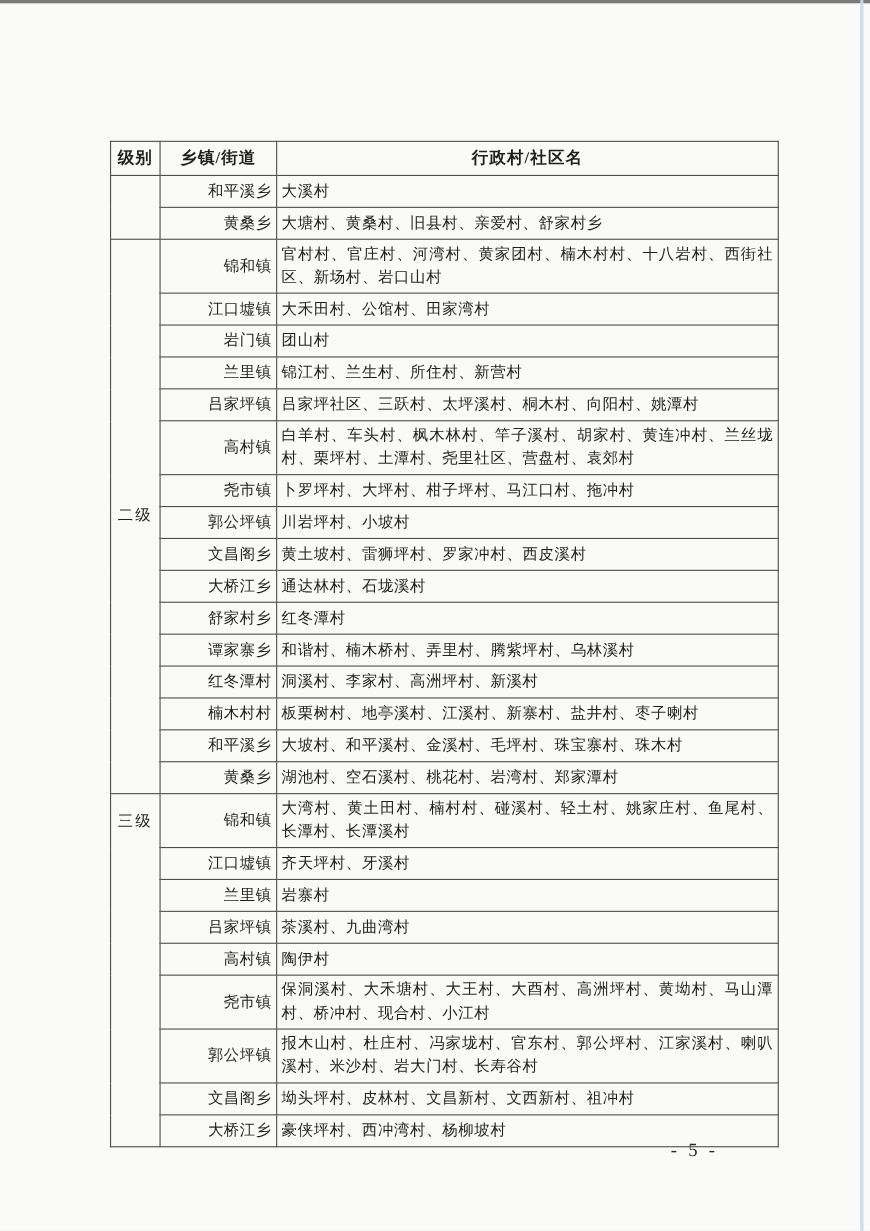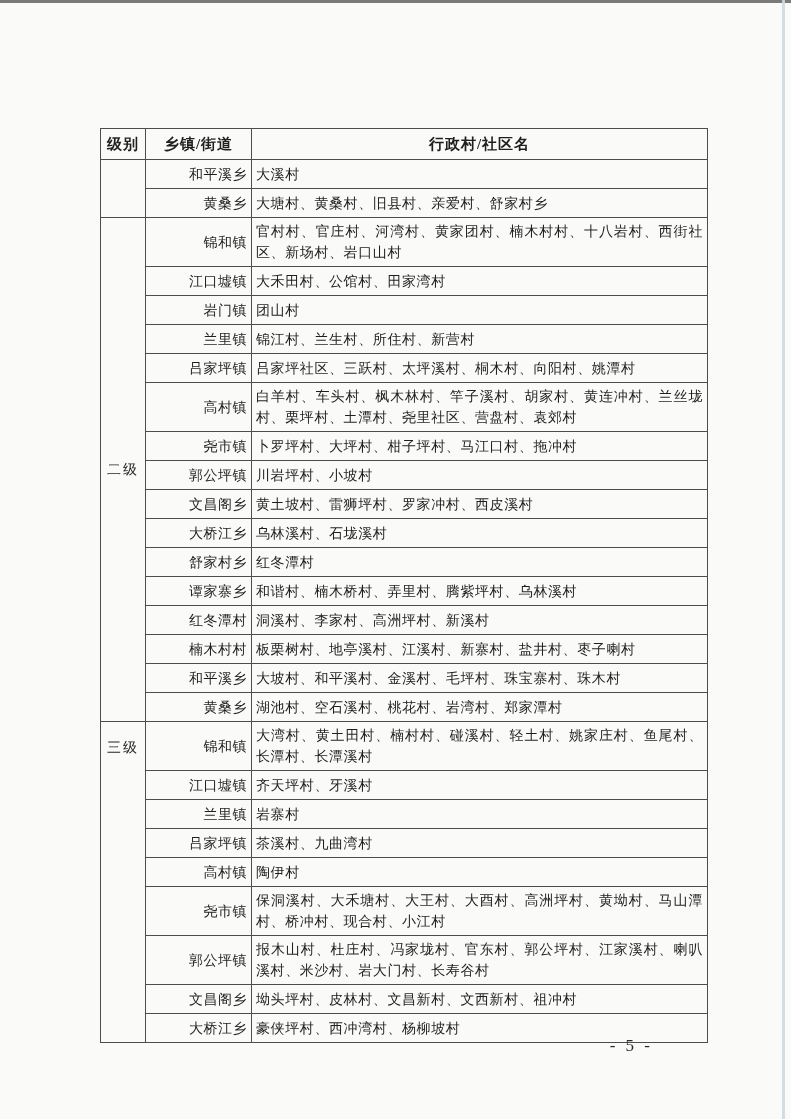--- a/index.html
+++ b/index.html
@@ -154,21 +154,21 @@
         <tr>
           <td class="township-cell">郭公坪镇</td>
           <td class="villages-cell">川岩坪村、小坡村</td>
         </tr>
         <tr>
           <td class="township-cell">文昌阁乡</td>
           <td class="villages-cell">黄土坡村、雷狮坪村、罗家冲村、西皮溪村</td>
         </tr>
         <tr>
           <td class="township-cell">大桥江乡</td>
-          <td class="villages-cell">乌林溪村、石垅溪村</td>
+          <td class="villages-cell">通达林村、石垅溪村</td>
         </tr>
         <tr>
           <td class="township-cell">舒家村乡</td>
           <td class="villages-cell">红冬潭村</td>
         </tr>
         <tr>
           <td class="township-cell">谭家寨乡</td>
           <td class="villages-cell">和谐村、楠木桥村、弄里村、腾紫坪村、乌林溪村</td>
         </tr>
         <tr>

